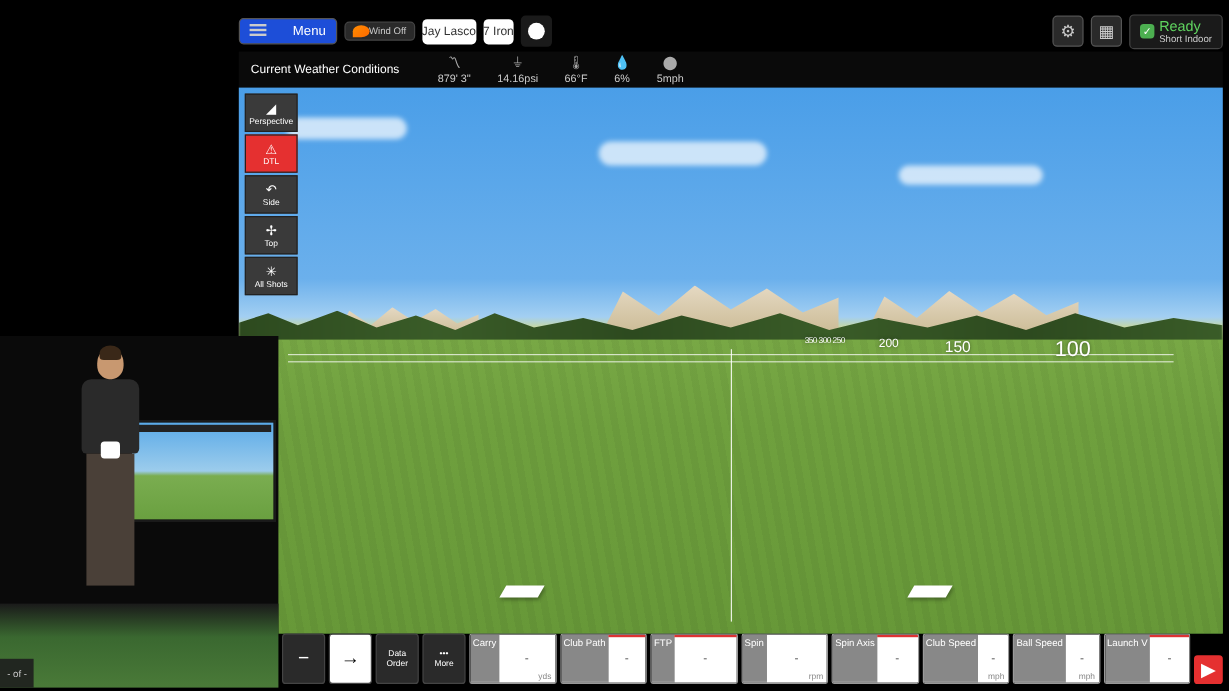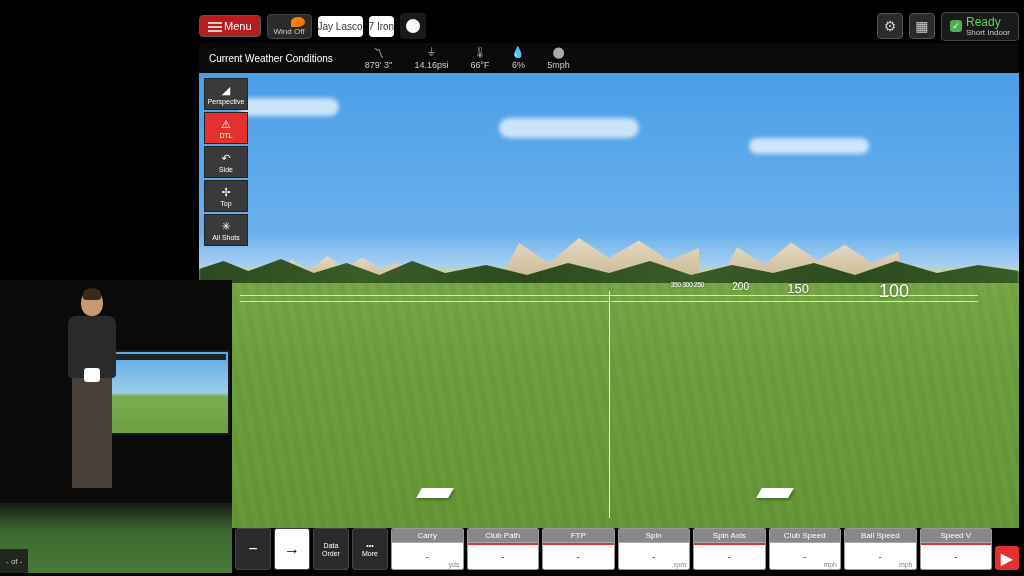--- a/index.html
+++ b/index.html
@@ -1,22 +1,22 @@
 <!DOCTYPE html>
 <html><head>
 <meta charset="utf-8">
 <style>
 *{margin:0;padding:0;box-sizing:border-box;font-family:Arial,Helvetica,sans-serif;}
 body{background:#000;width:1024px;height:576px;overflow:hidden;position:relative;}
 .app{position:absolute;left:199px;top:12px;width:820px;height:560px;}
 .topbar{display:flex;align-items:center;gap:6px;height:28px;}
-.menu-btn{display:flex;align-items:flex-end;gap:2px;background:#b91c1c;border:1px solid #555;border-radius:4px;padding:4px 8px;color:#fff;font-size:11px;cursor:pointer;}
+.menu-btn{display:flex;align-items:flex-start;gap:22px;background:#1d4ed8;border:1px solid #555;border-radius:4px;padding:4px 8px;color:#fff;font-size:11px;cursor:pointer;}
 .hamburger{display:flex;flex-direction:column;gap:2px;}
 .hamburger span{width:14px;height:2px;background:#ccc;}
-.wind-btn{display:flex;flex-direction:column;align-items:flex-end;background:#2a2a2a;border:1px solid #444;border-radius:4px;padding:2px 6px;color:#ccc;font-size:8px;cursor:pointer;}
+.wind-btn{display:flex;flex-direction:row;align-items:flex-start;background:#2a2a2a;border:1px solid #444;border-radius:4px;padding:2px 6px;color:#ccc;font-size:8px;cursor:pointer;}
 .wind-icon{width:14px;height:10px;background:linear-gradient(135deg,#ff8c00,#ff6a00);border-radius:50% 50% 50% 0;}
 .chip{background:#fff;border-radius:4px;padding:5px 0;font-size:10px;color:#333;cursor:pointer;}
 .ball{width:26px;height:26px;background:#1a1a1a;border-radius:4px;display:flex;align-items:center;justify-content:center;}
 .ball-circle{width:14px;height:14px;background:#fff;border-radius:50%;}
 .spacer{flex:1;}
 .icon-btn{width:26px;height:26px;background:#2a2a2a;border:1px solid #555;border-radius:4px;display:flex;align-items:center;justify-content:center;color:#ccc;cursor:pointer;}
 .gear-icon,.grid-icon{font-size:14px;}
 .ready{display:flex;align-items:center;gap:4px;background:#1a1a1a;border:1px solid #444;border-radius:4px;padding:3px 8px;font-size:9px;}
 .check{width:12px;height:12px;background:#4caf50;border-radius:3px;color:#fff;display:flex;align-items:center;justify-content:center;font-size:9px;}
 .ready-text{color:#5fd35f;font-size:12px;line-height:1;}
@@ -54,21 +54,21 @@
 .view-panel{position:absolute;left:5px;top:5px;display:flex;flex-direction:column;gap:2px;}
 .vbtn{width:44px;height:32px;background:#3a3a3a;border:1px solid #222;color:#fff;font-size:7px;display:flex;flex-direction:column;align-items:center;justify-content:center;gap:1px;cursor:pointer;}
 .vbtn.active{background:#e53030;}
 .vbtn .vi{font-size:11px;}
 .bottom{position:absolute;left:36px;bottom:2px;right:0;height:42px;display:flex;align-items:stretch;gap:3px;}
 .bctl{width:36px;background:#2a2a2a;border:1px solid #444;border-radius:3px;display:flex;flex-direction:column;align-items:center;justify-content:center;color:#fff;font-size:8px;cursor:pointer;}
 .bctl.light{background:#fff;color:#000;}
 .bctl .bi{font-size:16px;}
 .bctl.sm{font-size:7px;gap:1px;}
 .metrics{flex:1;display:flex;gap:3px;overflow:hidden;}
-.metric{flex:1;min-width:72px;display:flex;flex-direction:column;border:1px solid #999;border-radius:2px;overflow:hidden;}
+.metric{flex:1;min-width:72px;display:flex;flex-direction:row;border:1px solid #999;border-radius:2px;overflow:hidden;}
 .metric-h{background:#888;color:#fff;font-size:8px;text-align:center;padding:2px;border-bottom:1px solid #aaa;}
 .metric-v{background:#fff;flex:1;position:relative;display:flex;align-items:center;justify-content:center;color:#555;font-size:10px;}
 .metric-u{position:absolute;right:3px;bottom:1px;font-size:7px;color:#888;}
 .redbar{position:absolute;top:0;left:0;right:0;height:2px;background:#d33;}
 .playbtn{width:24px;height:24px;background:#e53030;border-radius:3px;align-self:flex-end;display:flex;align-items:center;justify-content:center;color:#fff;cursor:pointer;}
 .pip{position:absolute;left:0;top:280px;width:232px;height:293px;background:#0a0a0a;display:flex;flex-direction:column;}
 .pip-person{position:absolute;left:52px;top:0;width:80px;height:250px;z-index:2;}
 .head{width:22px;height:26px;background:#c89870;border-radius:50% 50% 45% 45%;margin:10px auto 0;position:relative;}
 .head::before{content:"";position:absolute;top:-2px;left:2px;right:2px;height:12px;background:#3a2818;border-radius:50% 50% 20% 20%;}
 .torso{width:48px;height:62px;background:#2a2a2a;margin:0 auto;border-radius:8px 8px 4px 4px;}
@@ -247,21 +247,21 @@
           </div>
         </div>
         <div class="metric">
           <div class="metric-h">Ball Speed</div>
           <div class="metric-v">
             <span>-</span>
             <span class="metric-u">mph</span>
           </div>
         </div>
         <div class="metric">
-          <div class="metric-h">Speed V</div>
+          <div class="metric-h">Launch V</div>
           <div class="metric-v">
             <div class="redbar"></div>
             <span>-</span>
           </div>
         </div>
       </div>
     <div class="playbtn">
         <span>▶</span>
       </div>
   </div>

